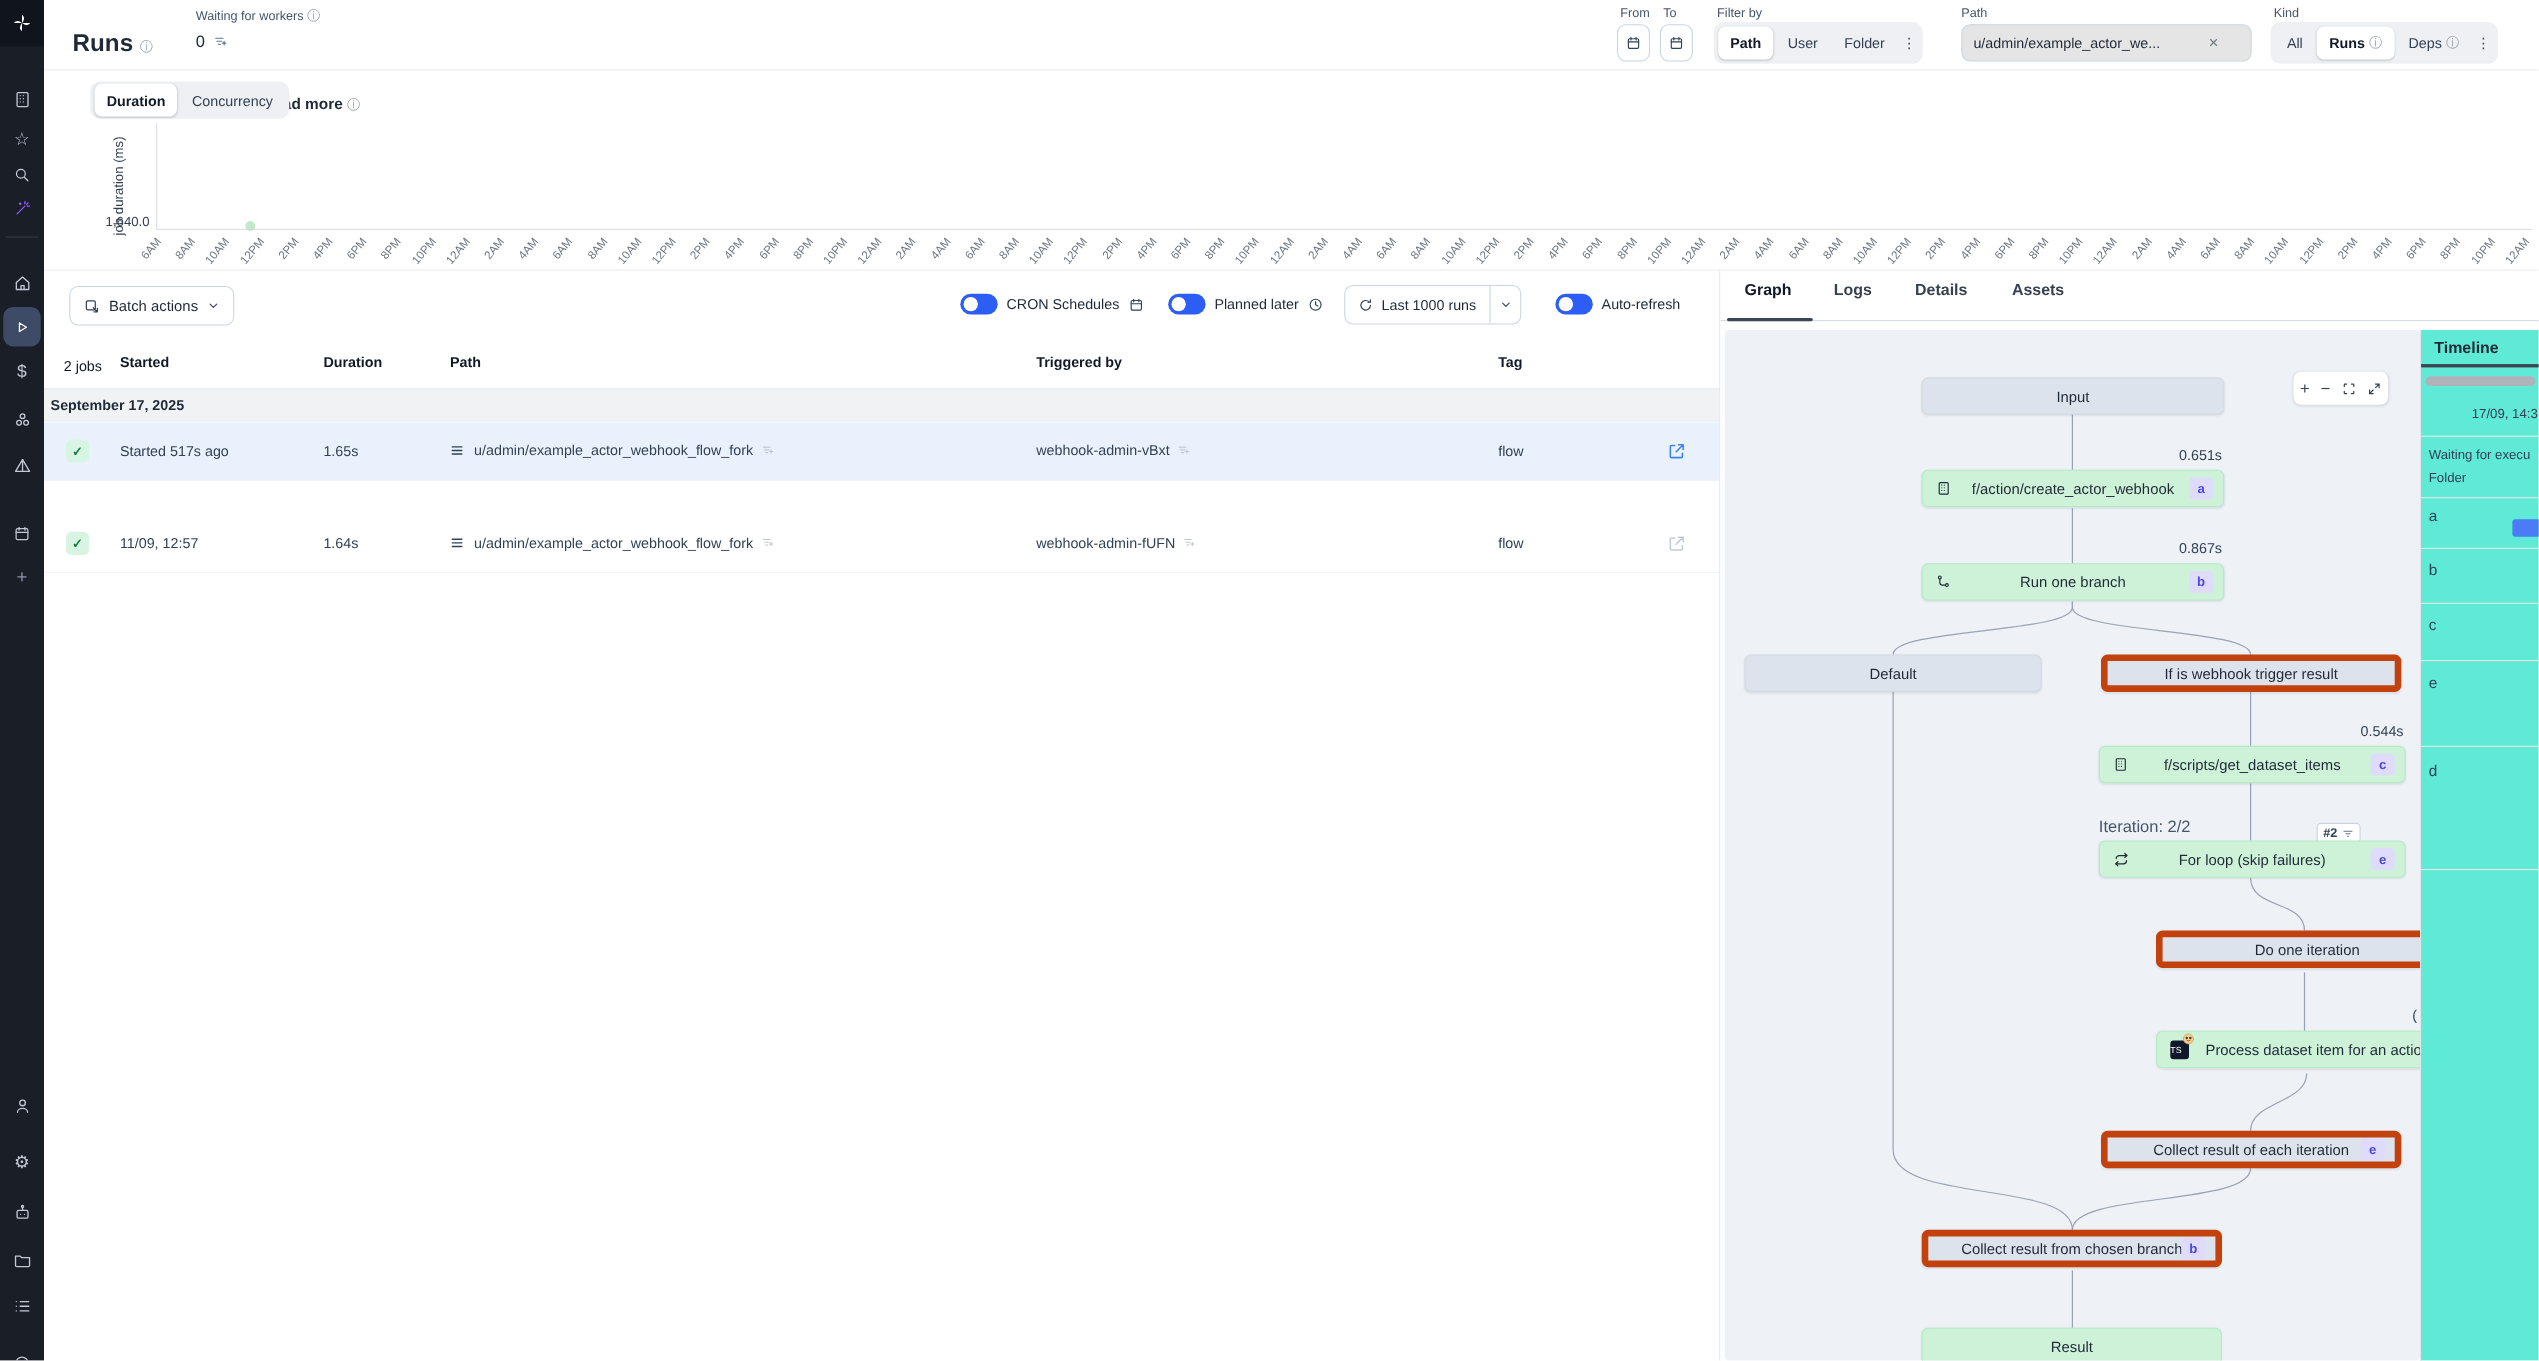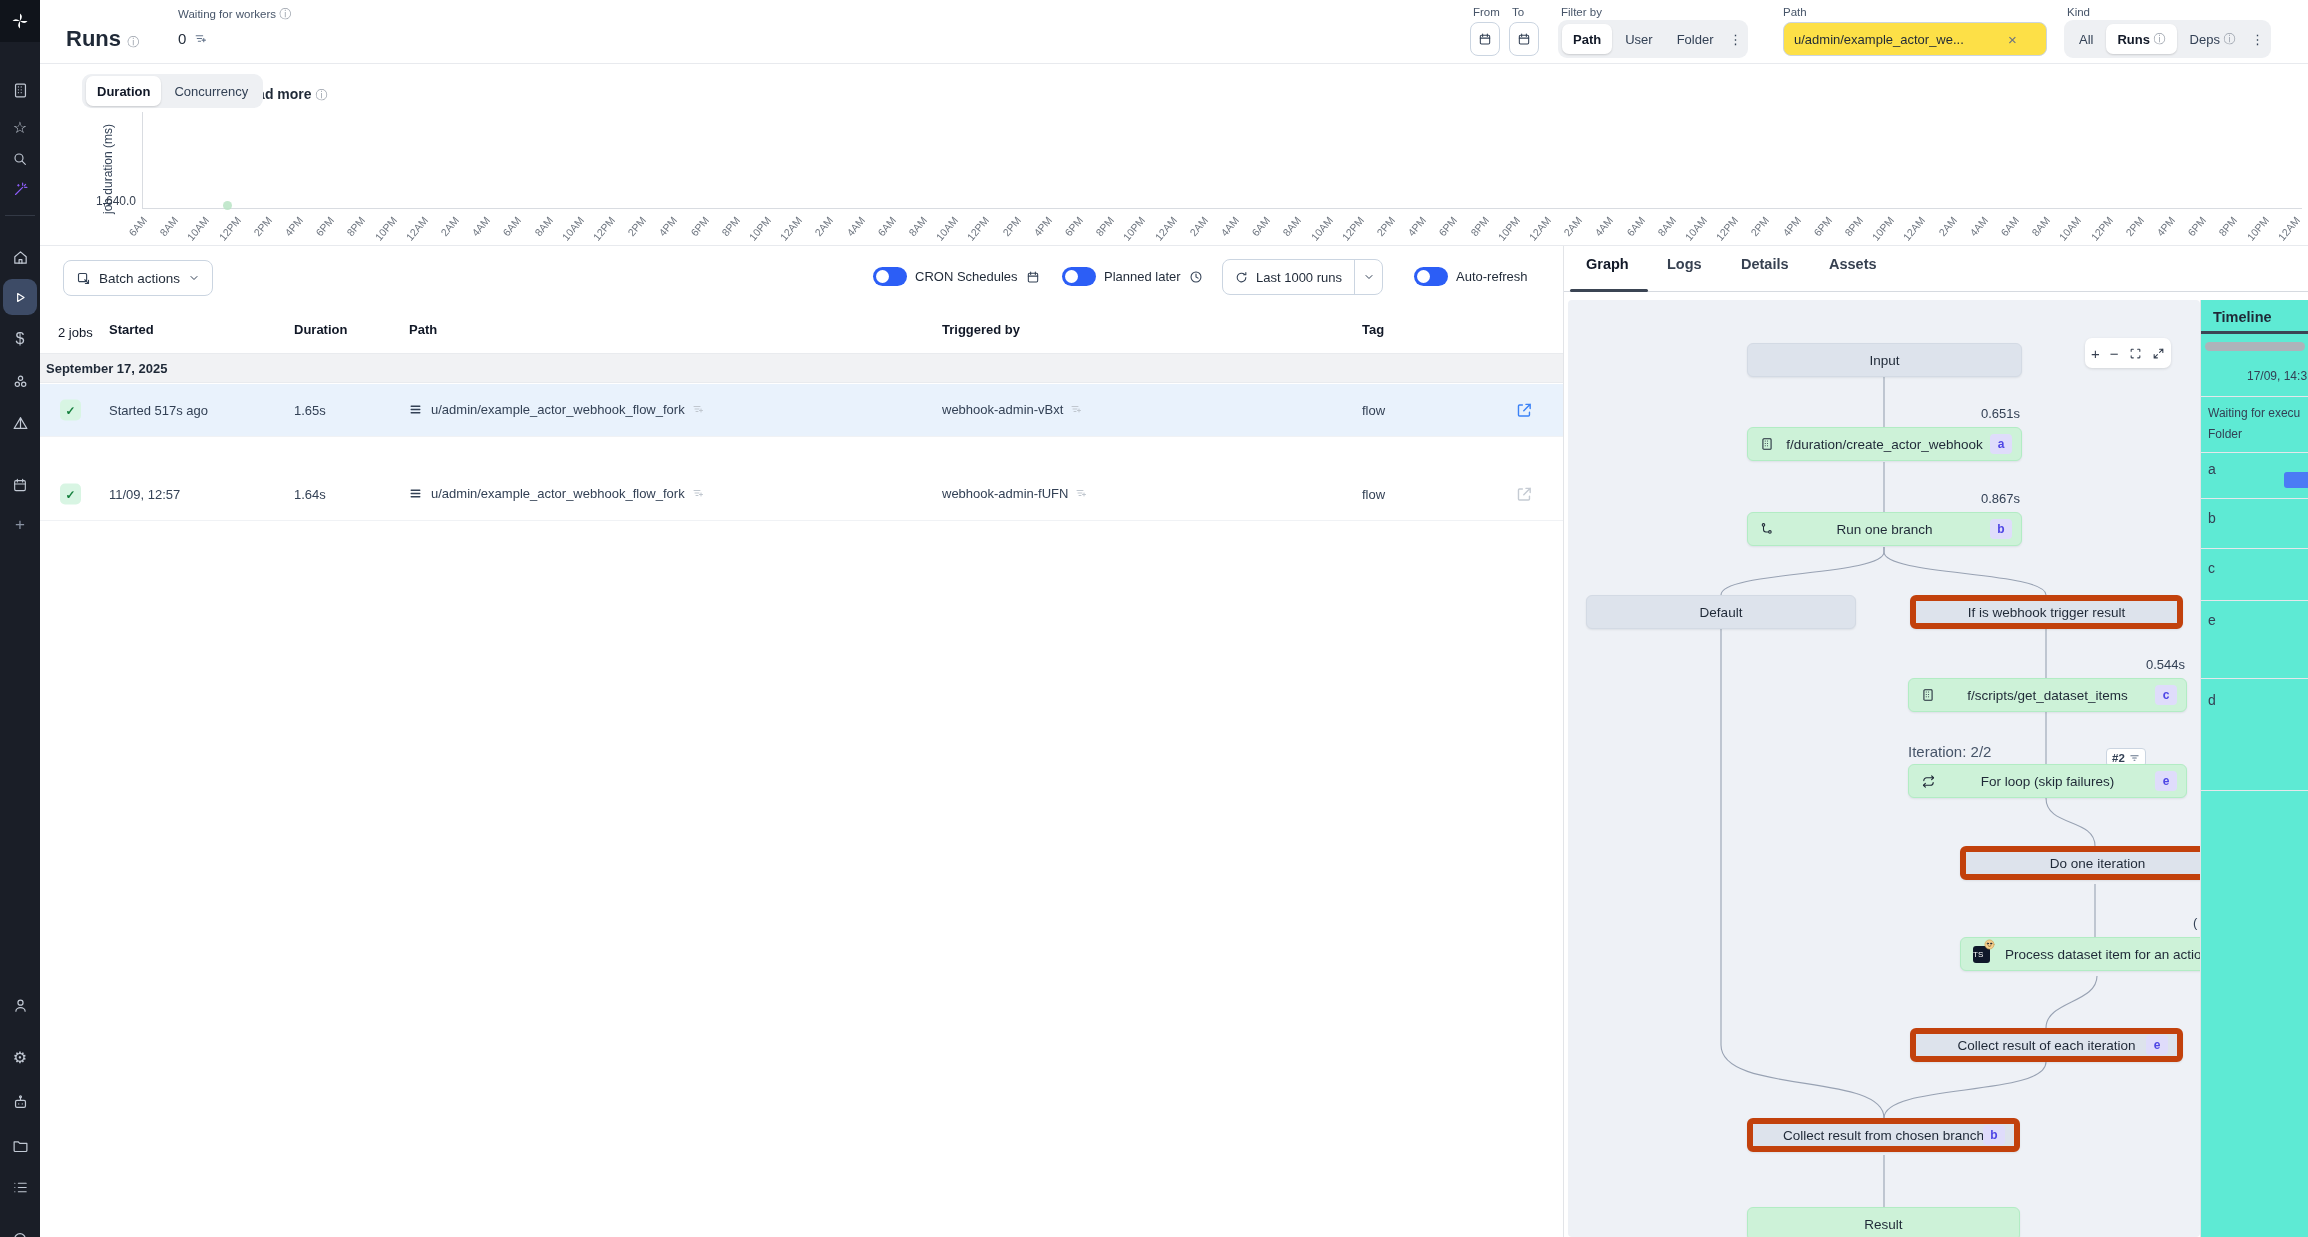--- a/index.html
+++ b/index.html
@@ -19,21 +19,21 @@
   .page-title { position:absolute; left:26px; top:26px; font-size:22px; font-weight:bold; color:#1f2937; }
   .info { color:#9aa1ab; font-size:12px; font-weight:normal; }
   .small-label { position:absolute; font-size:11.5px; color:#475569; }
   .waiting-value { position:absolute; left:138px; top:30px; font-size:15px; color:#1f2937; }
   .mini-funnel { display:inline-block; vertical-align:-1px; margin-left:8px; }
   .cal-btn { position:absolute; top:22px; width:30px; height:34px; background:#fff; border:1px solid #cbd5e1; border-radius:8px; display:flex; align-items:center; justify-content:center; }
   .seg-group { position:absolute; top:20px; height:38px; background:#eef0f3; border-radius:9px; display:flex; align-items:center; padding:0 4px; gap:2px; }
   .seg-opt { height:30px; display:flex; align-items:center; padding:0 11px; font-size:13px; color:#334155; border-radius:7px; white-space:nowrap; }
   .seg-opt.active { background:#fff; box-shadow:0 1px 2px rgba(0,0,0,.15); font-weight:bold; color:#111827; }
   .seg-dots { width:18px; text-align:center; color:#334155; font-size:13px; }
-  .path-input { position:absolute; top:22px; height:34px; background:#fde047; border:1px solid #cbd5e1; border-radius:8px; display:flex; align-items:center; padding:0 10px; gap:8px; }
+  .path-input { position:absolute; top:22px; height:34px; background:#e5e5e5; border:1px solid #cbd5e1; border-radius:8px; display:flex; align-items:center; padding:0 10px; gap:8px; }
   .path-input input { border:none; outline:none; font-size:13px; color:#1f2937; width:206px; font-family:"Liberation Sans",sans-serif; background:transparent; }
   .clear-x { color:#6b7280; font-size:15px; }
 
   
   .chartblock { position:absolute; left:40px; top:64px; width:2268px; height:182px; background:#fff; border-bottom:1px solid #e8eaee; }
   .loadmore { position:absolute; left:200px; top:22px; font-size:14px; font-weight:bold; color:#1f2937; z-index:1; }
   .chart-tabs { position:absolute; left:42px; top:10px; height:34px; background:#eef0f3; border-radius:9px; display:flex; align-items:center; padding:0 4px; gap:2px; z-index:2; }
   .ylab { position:absolute; left:8px; top:98px; transform:rotate(-90deg); transform-origin:center; font-size:12px; color:#334155; white-space:nowrap; width:120px; text-align:center; }
   .ytick { position:absolute; left:22px; top:130px; width:74px; text-align:right; font-size:12px; color:#374151; }
   .axis-y { position:absolute; left:102px; top:48px; width:1px; height:96px; background:#d9dce1; }
@@ -470,21 +470,21 @@
       <div class="gnode g-gray" style="left:179px; top:43px; width:275px">Input</div>
 
       <div class="dur" style="left:362px; top:106px">0.651s</div>
       <div class="gnode g-green" style="left:179px; top:127px; width:275px">
         <span class="node-icn">
             <svg width="14" height="14" viewBox="0 0 24 24">
               <rect x="5" y="3" width="14" height="18" rx="1.5"></rect>
               <path d="M9 7h.01M13 7h.01M9 11h.01M13 11h.01M9 15h.01M13 15h.01"></path>
             </svg>
           </span>
-        <span>f/duration/create_actor_webhook</span>
+        <span>f/action/create_actor_webhook</span>
         <span class="badge">a</span>
       </div>
 
       <div class="dur" style="left:362px; top:191px">0.867s</div>
       <div class="gnode g-green" style="left:179px; top:212px; width:275px">
         <span class="node-icn">
             <svg width="14" height="14" viewBox="0 0 24 24">
               <circle cx="6" cy="5" r="2.2"></circle>
               <circle cx="17" cy="17" r="2.2"></circle>
               <path d="M6 7.5 V13 a4 4 0 0 0 4 4 h4.5"></path>

